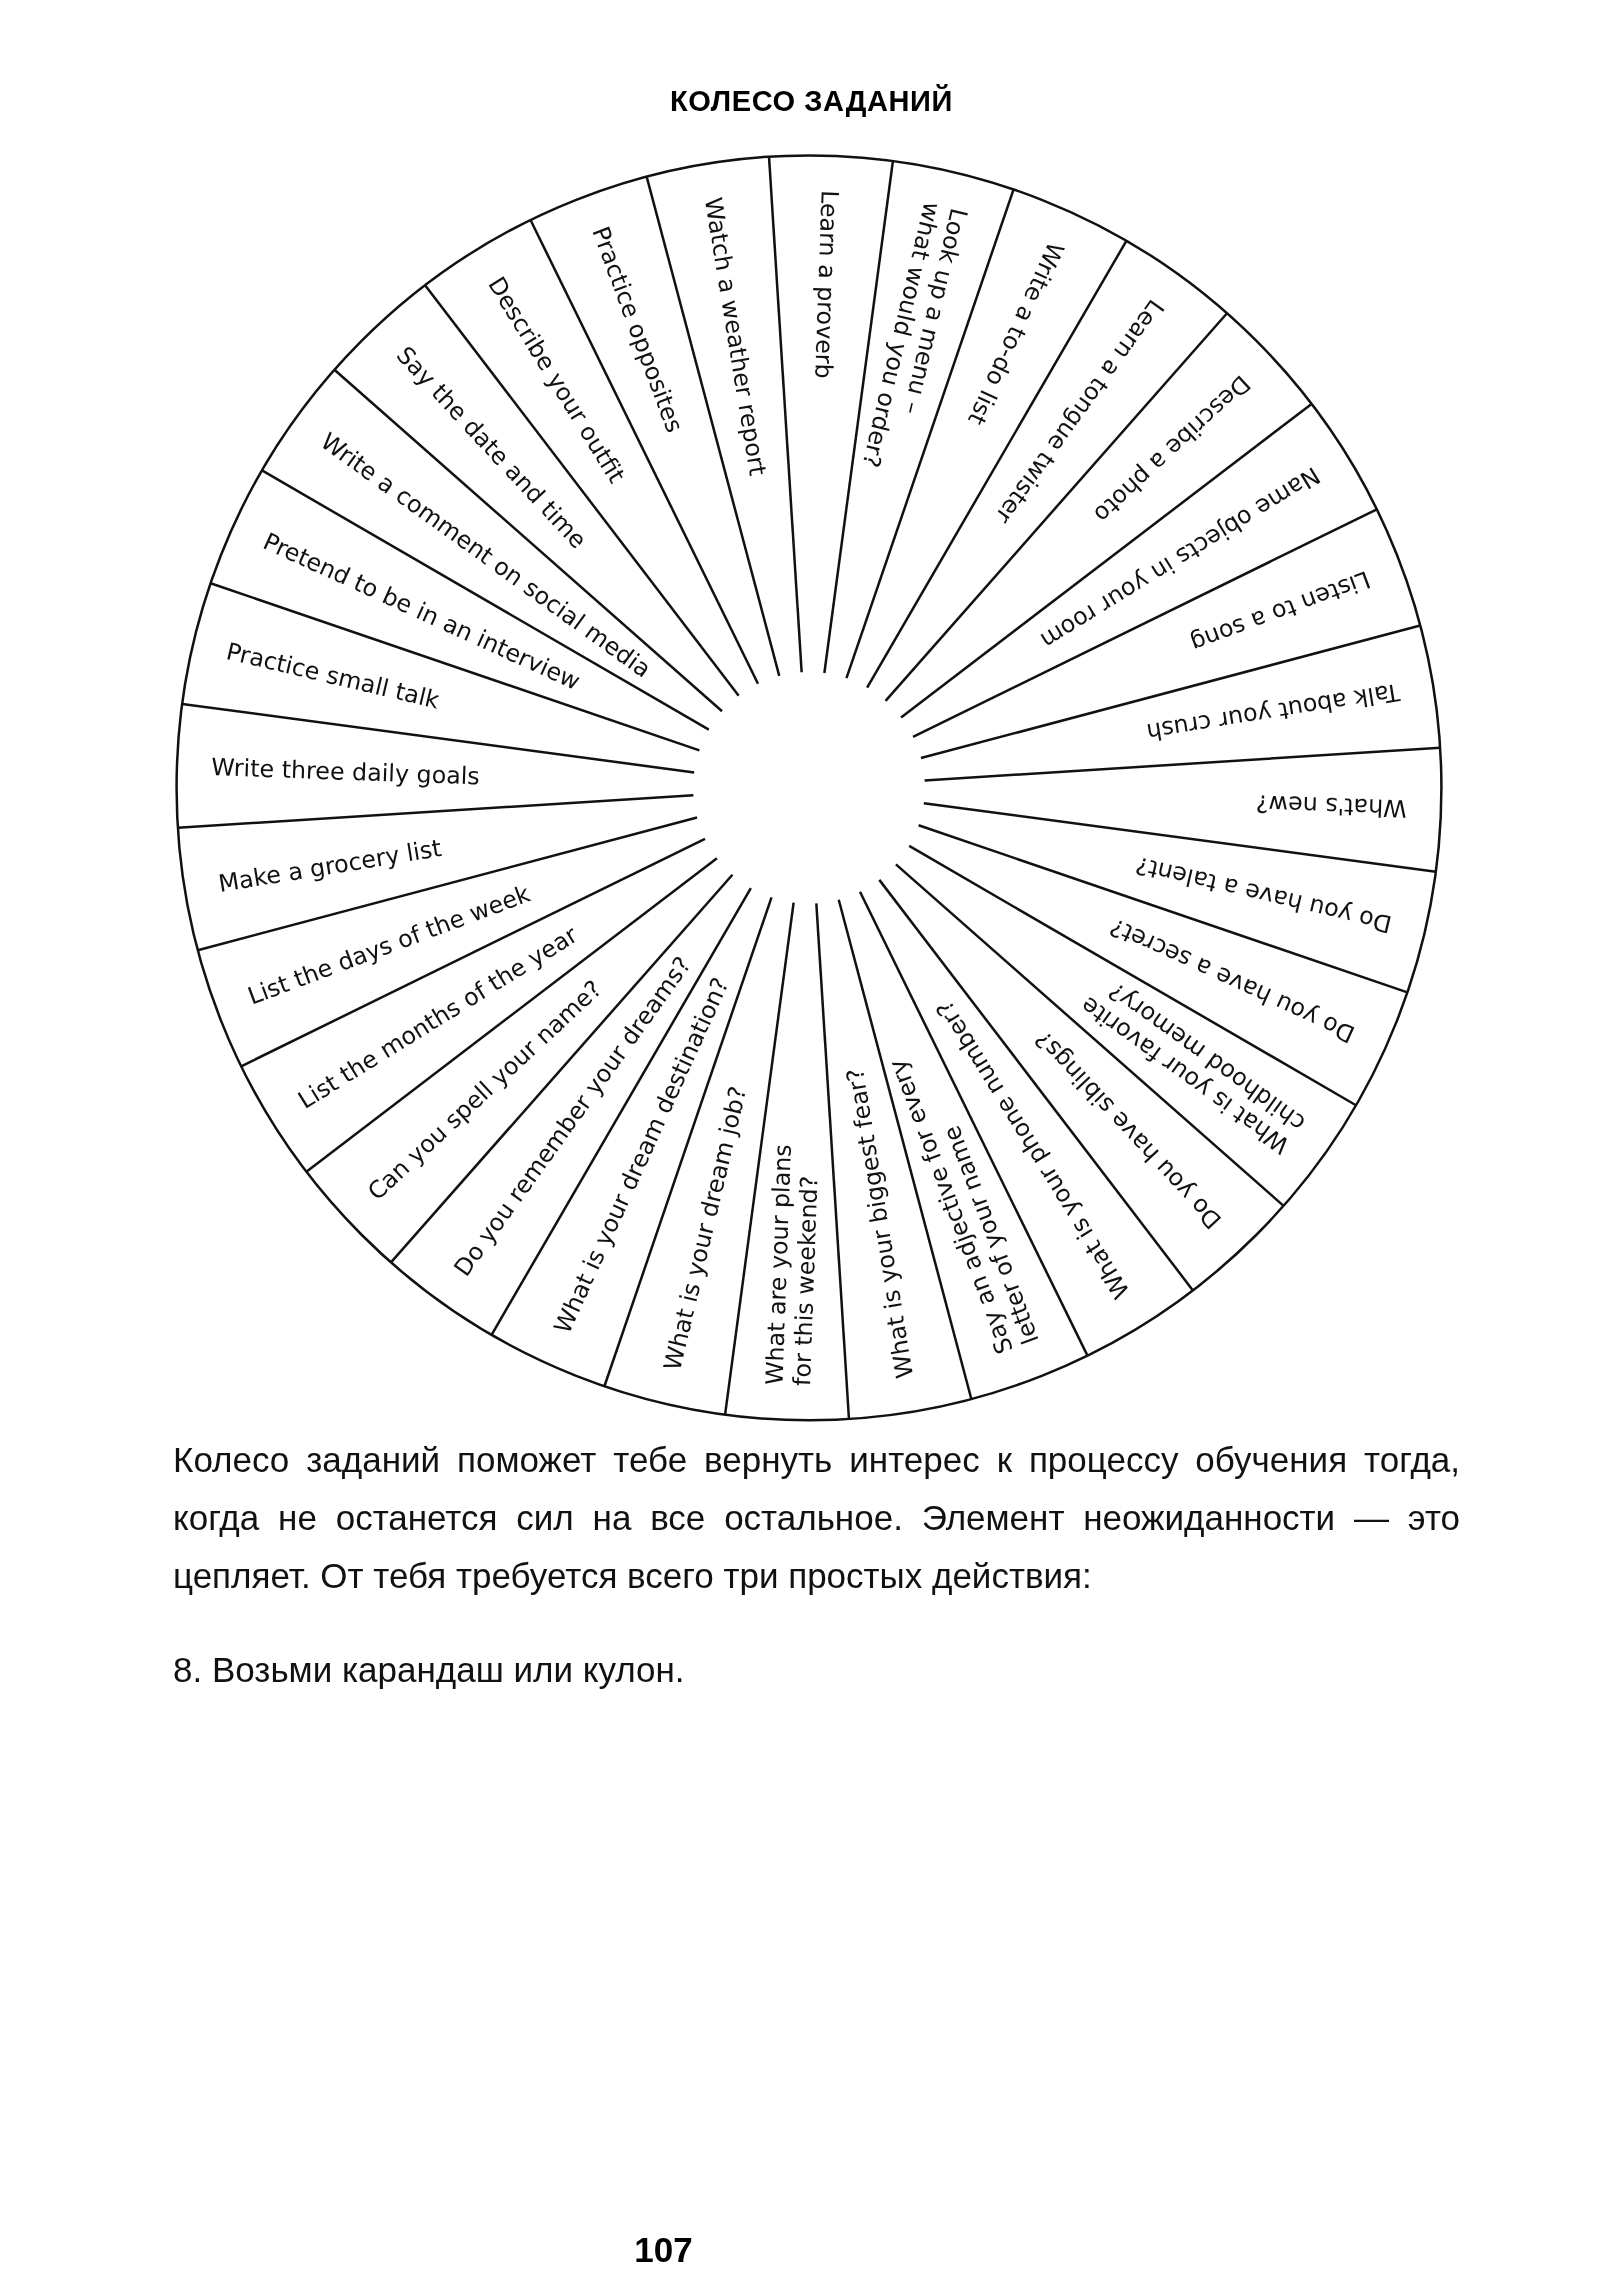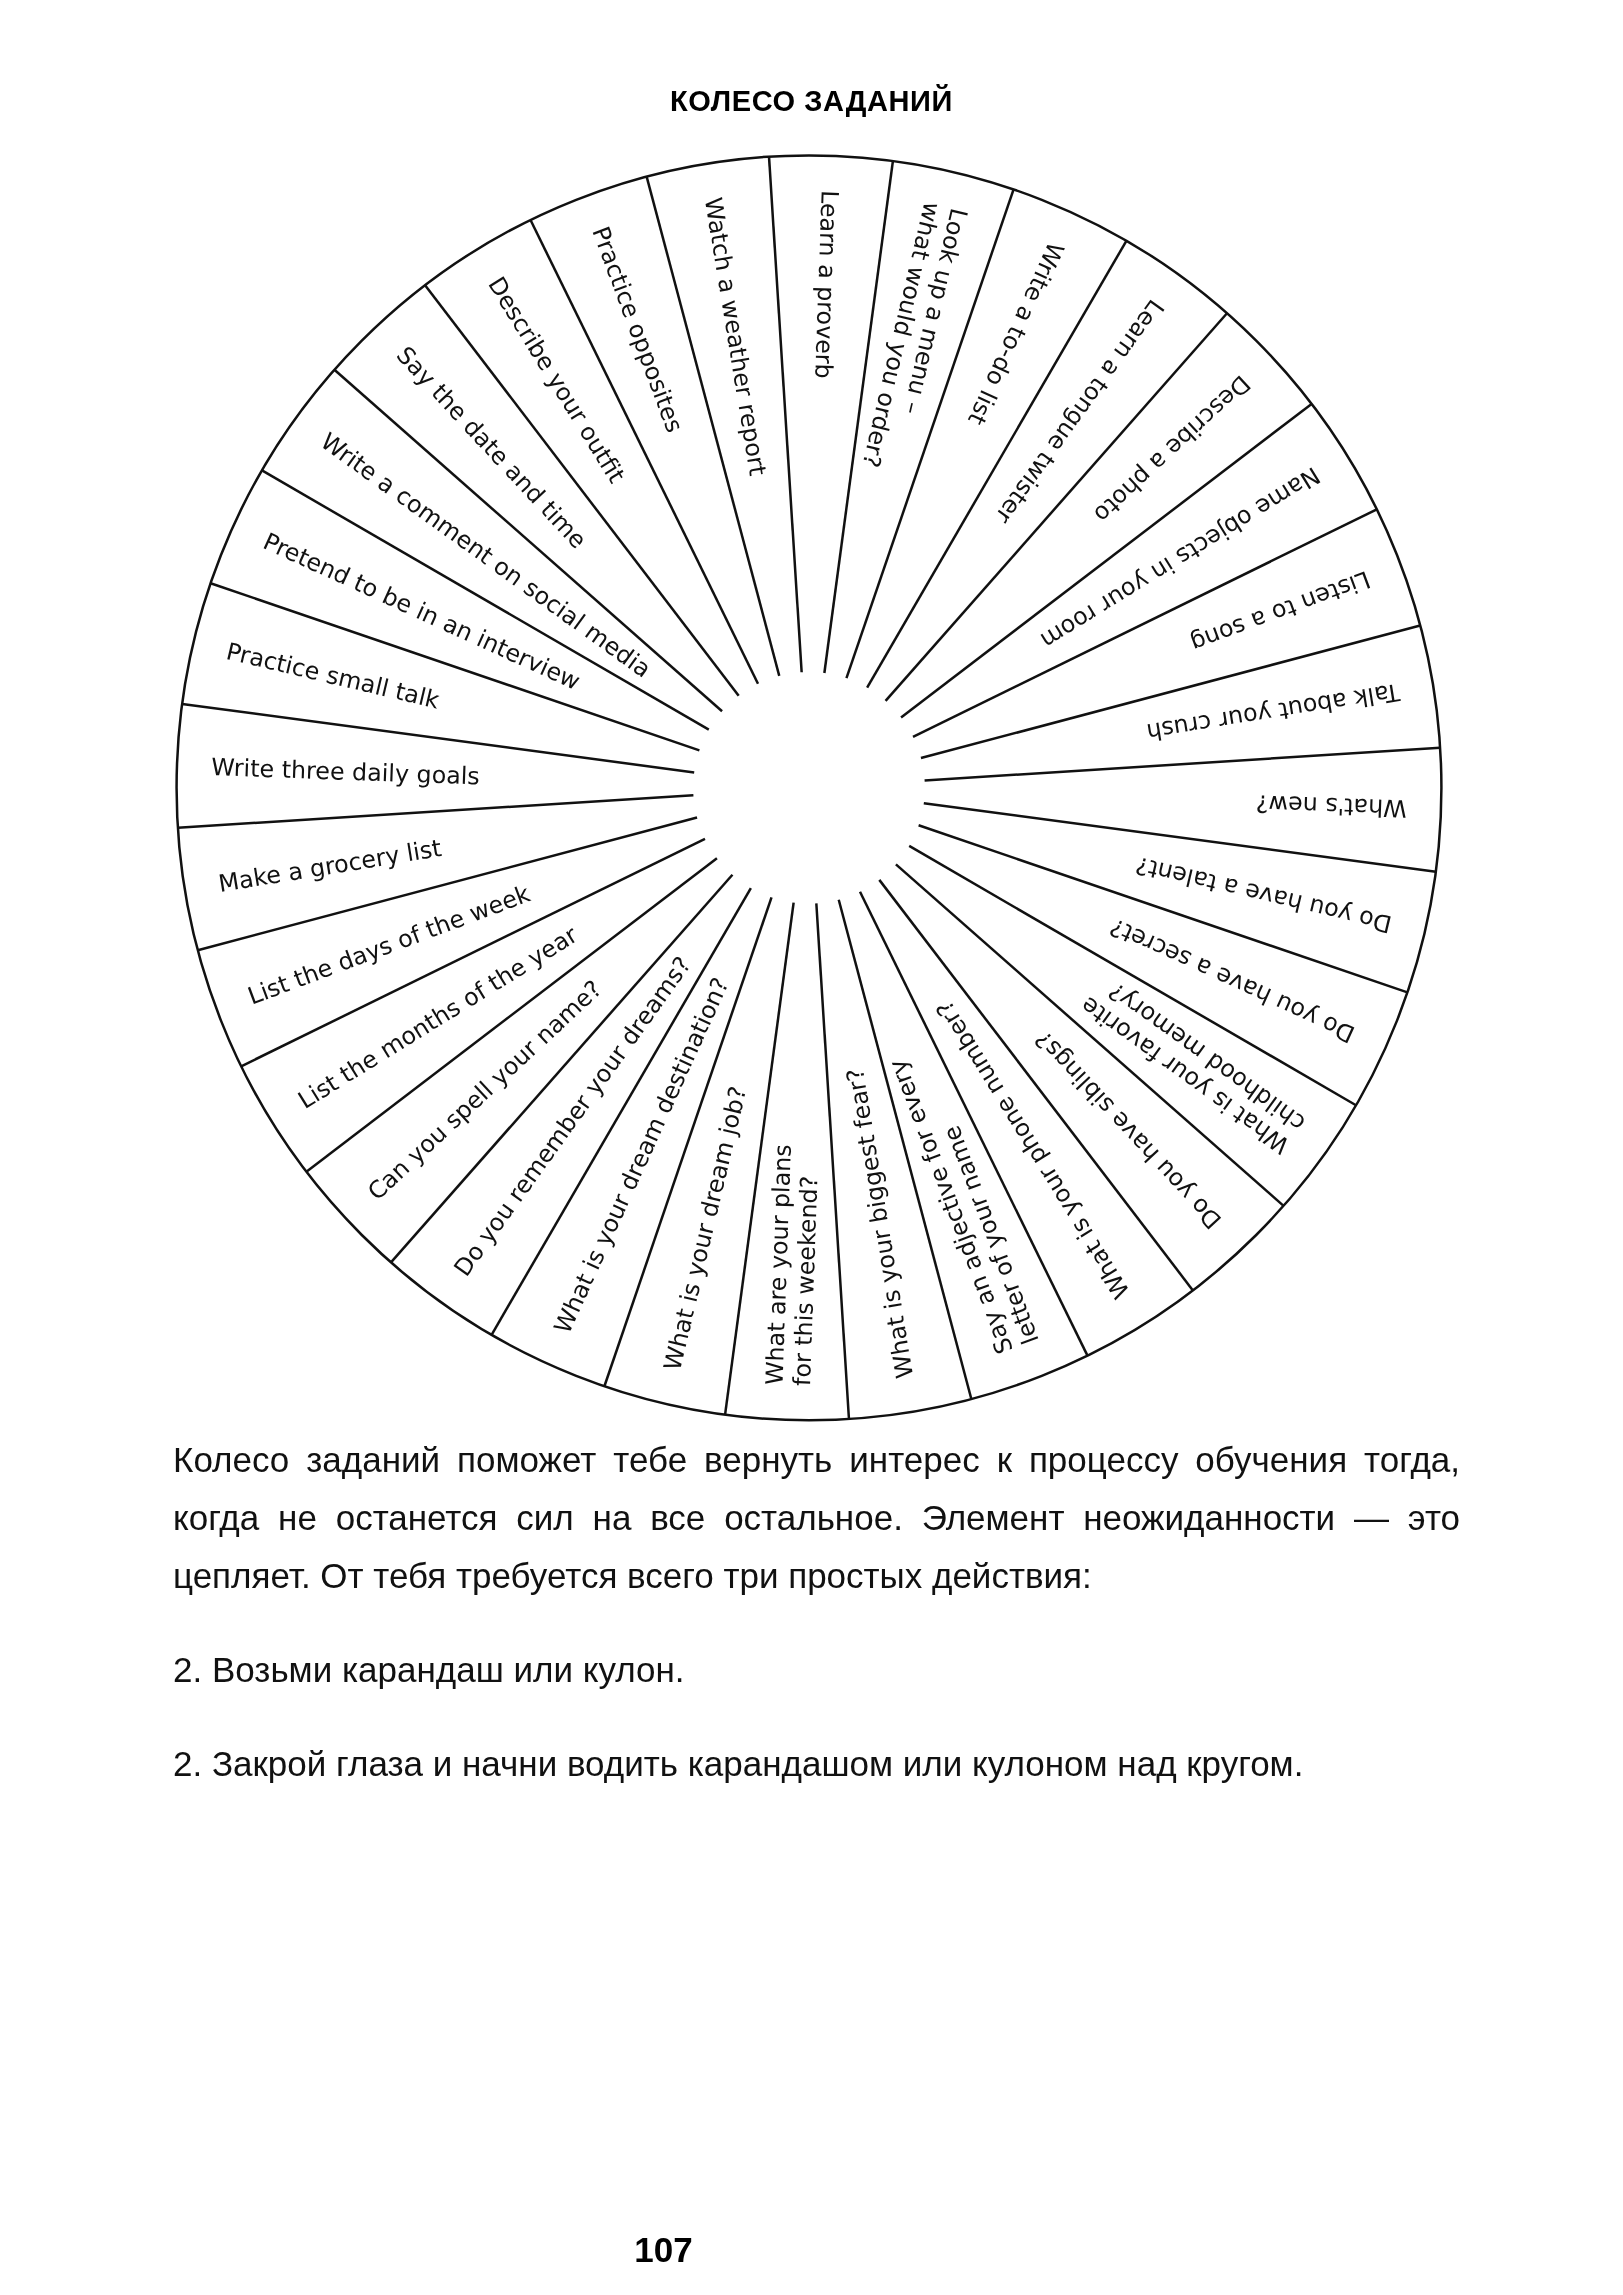--- a/index.html
+++ b/index.html
@@ -150,18 +150,17 @@
         <text class="seg-label" x="0" y="13" transform="translate(957.5519508972084,363.4780592677803) rotate(429.5)">Practice opposites</text>
       </g>
       <g>
         <text class="seg-label" x="0" y="13" transform="translate(1138.4908498483462,315.4184699349785) rotate(440.75)">Watch a weather report</text>
       </g>
     </svg>
 </div>
 
 <div class="body-text" style="top: 1431px;">
   <p>Колесо заданий поможет тебе вернуть интерес к процессу обучения тогда, когда не останется сил на все остальное. Элемент неожиданности — это цепляет. От тебя требуется всего три простых действия:</p>
-  <p>2. Возьми карандаш или кулон.</p>
-  <p>2. Закрой глаза и начни водить карандашом или кулоном над кругом.</p>
+  <p>8. Возьми карандаш или кулон.</p>
 </div>
 
 <div class="page-number">107</div>
 
 
 </body></html>

